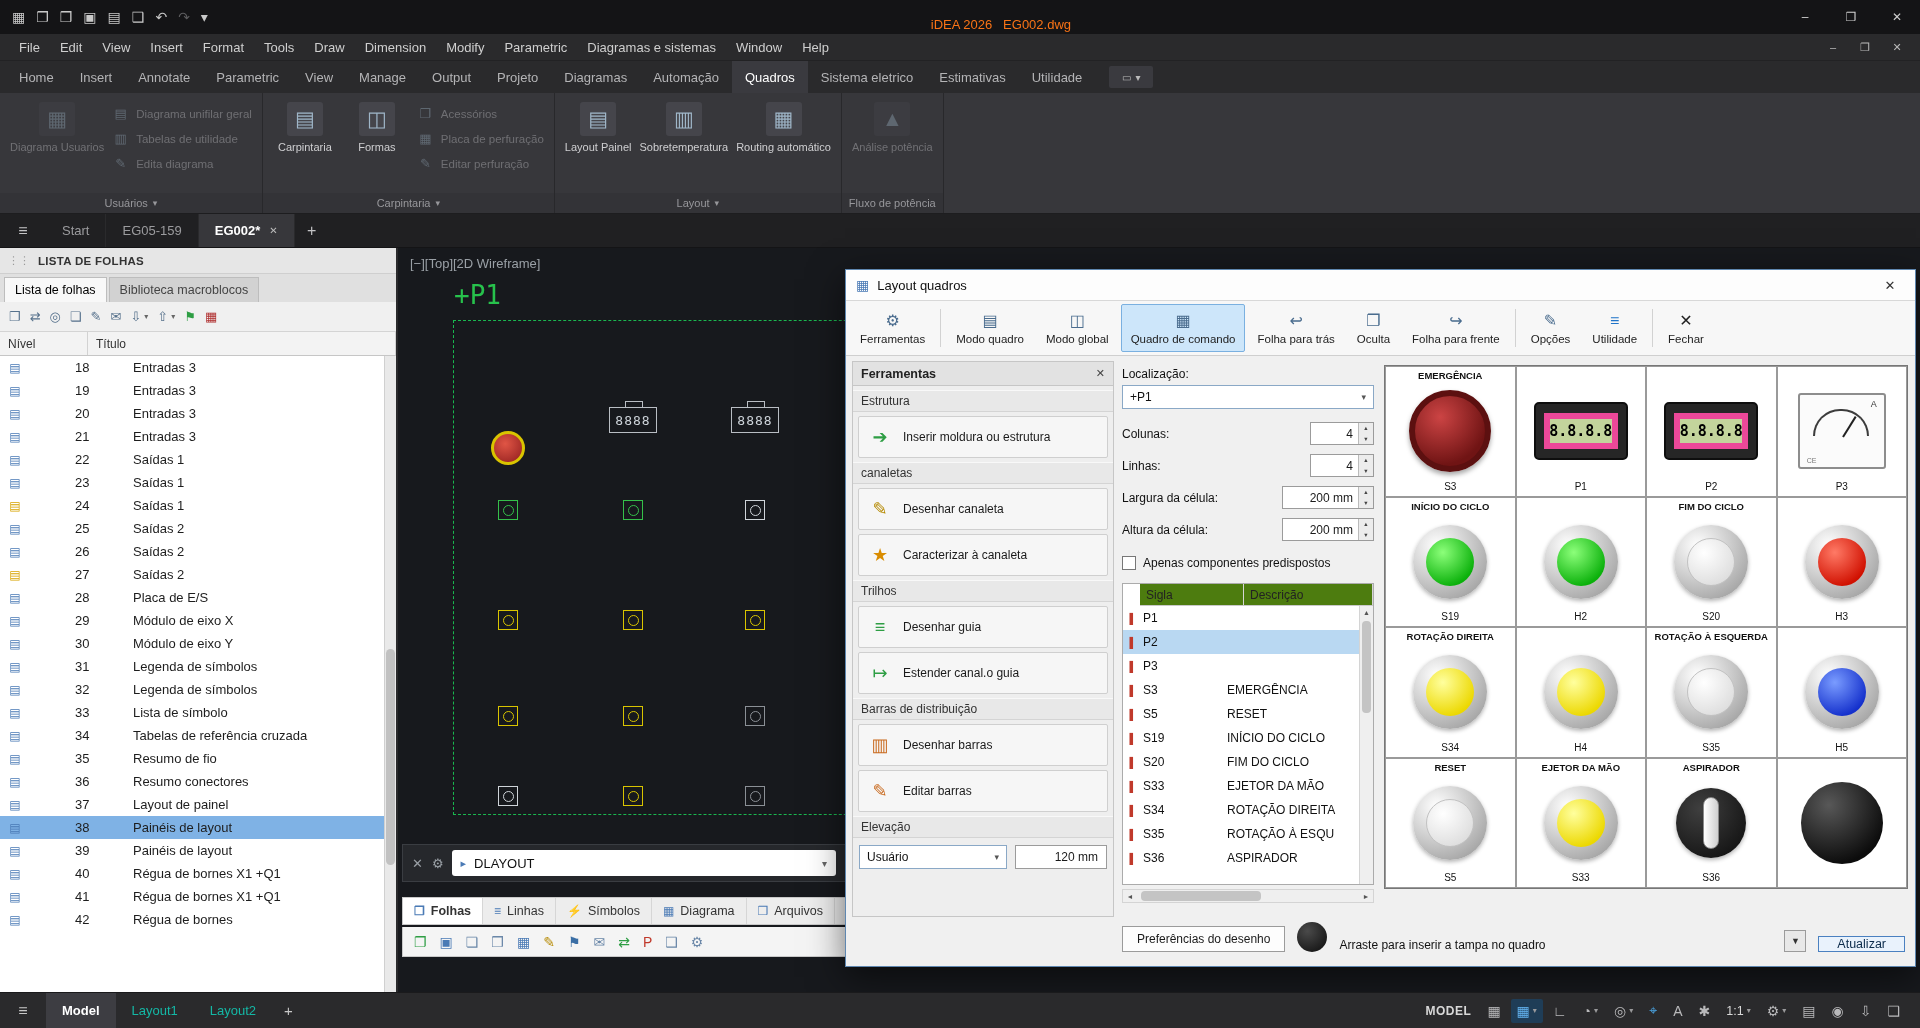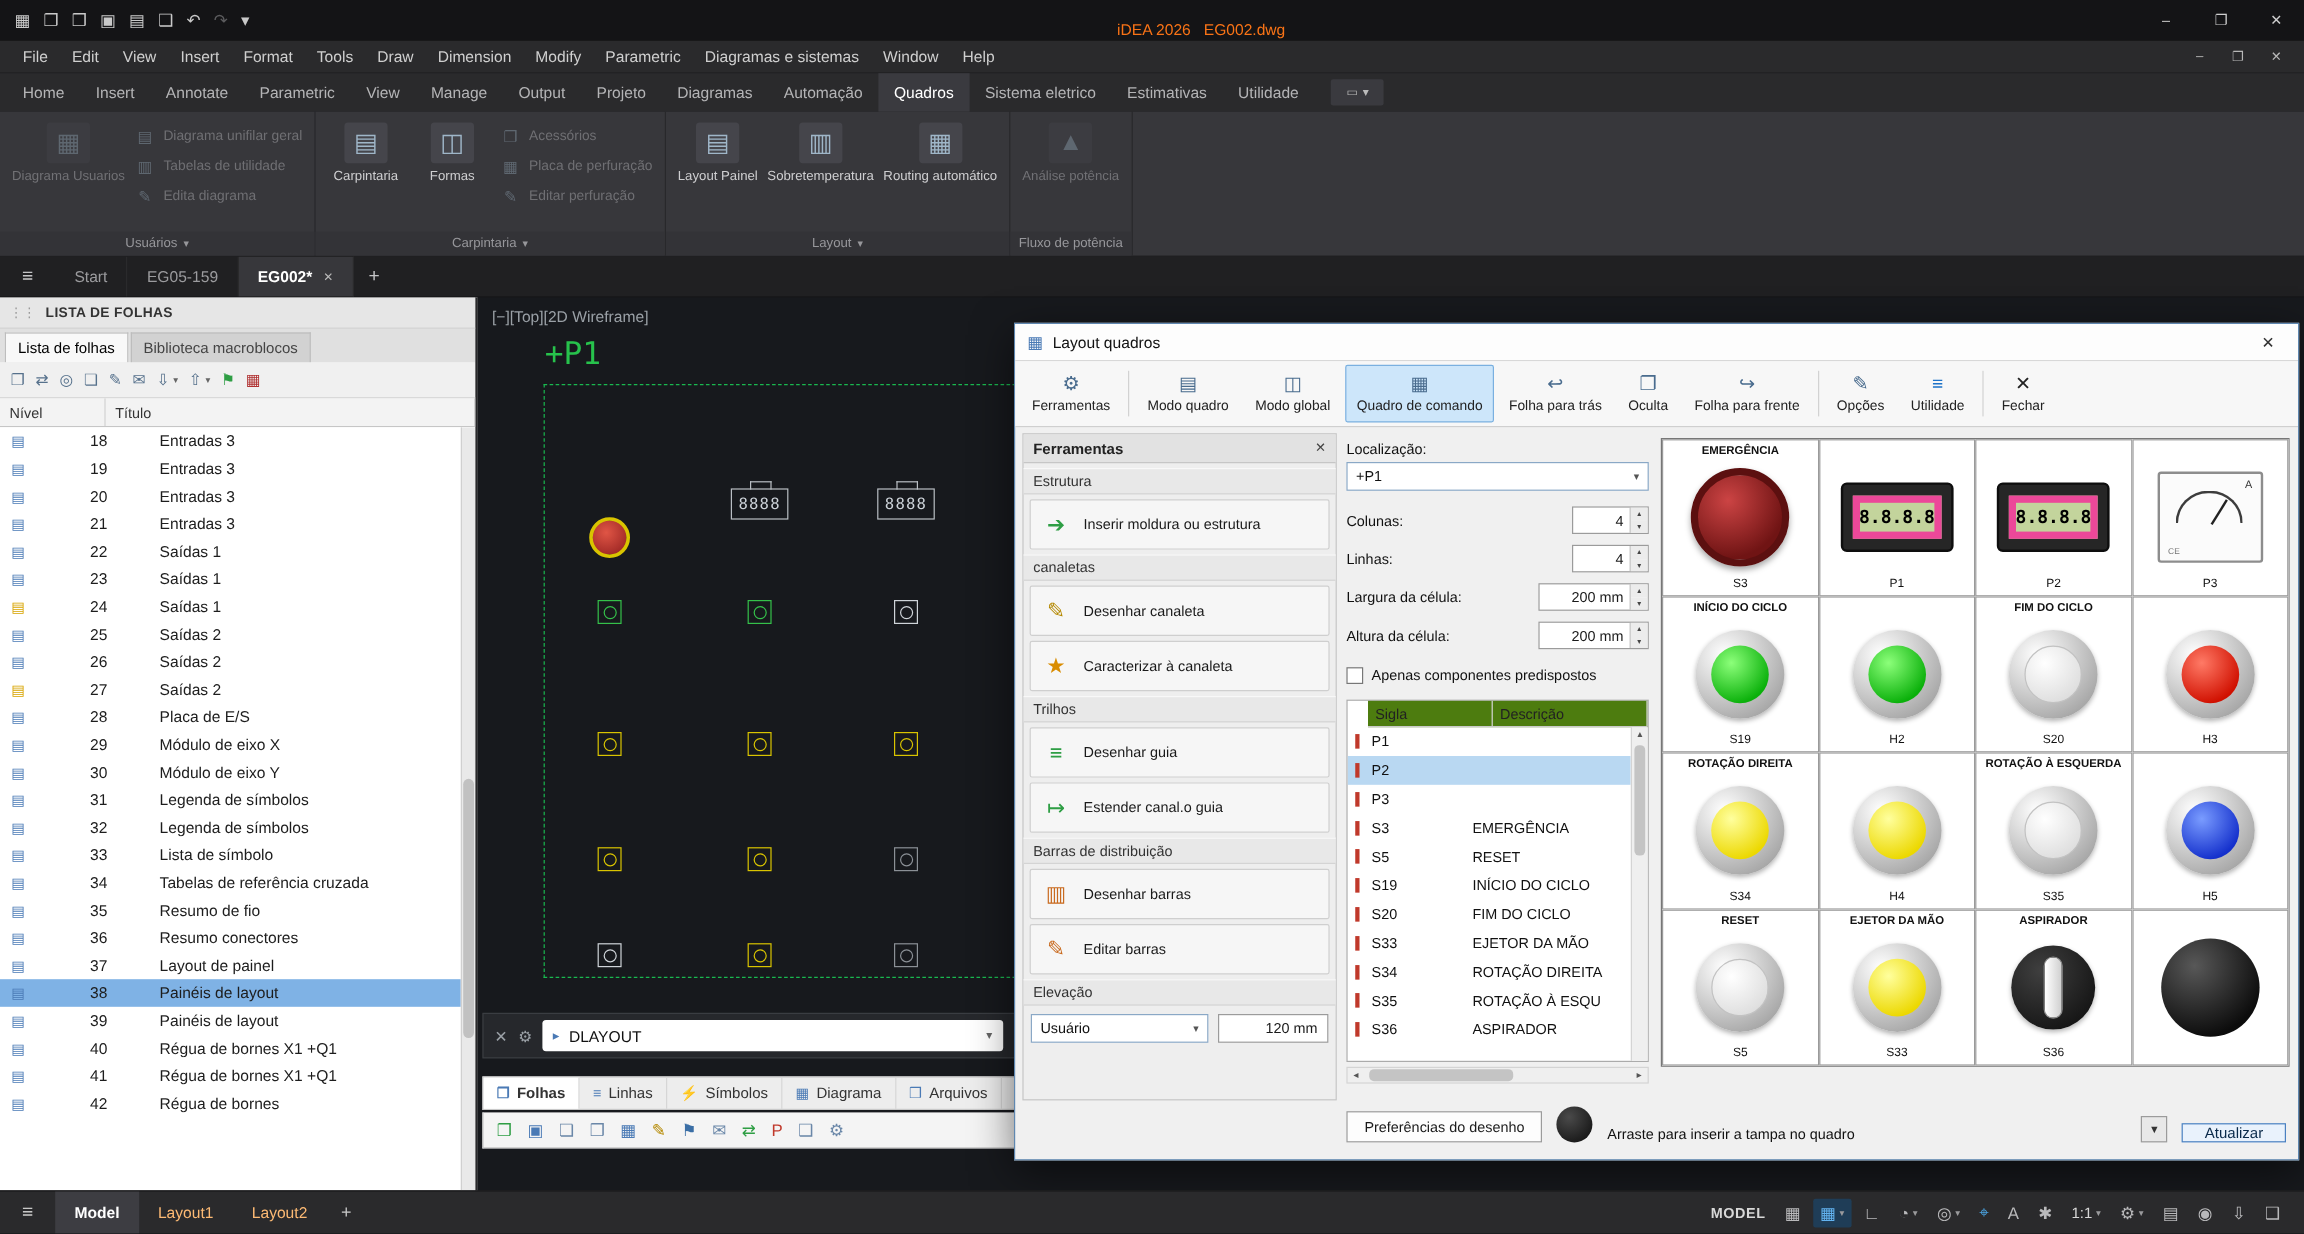--- a/index.html
+++ b/index.html
@@ -203,21 +203,21 @@
 .pref-btn{height:26px;padding:0 14px;background:#fdfdfd;border:1px solid #9b9b9b;font-size:12px;display:flex;align-items:center;white-space:nowrap;}
 .tampa{width:30px;height:30px;border-radius:50%;background:radial-gradient(circle at 35% 30%,#4a4a4a,#0b0b0b);flex:0 0 30px;}
 .hint{font-size:12px;color:#111;white-space:nowrap;}
 .dd-btn{margin-left:auto;width:22px;height:22px;background:#e8e8e8;border:1px solid #9b9b9b;display:flex;align-items:center;justify-content:center;font-size:9px;color:#333;}
 .update-btn{height:16px;padding:0 18px;background:#e9f2fc;border:1px solid #4a80c0;font-size:12.5px;display:flex;align-items:center;color:#0a2a4a;}
 
 
 .statusbar{position:absolute;left:0;bottom:0;width:1920px;height:36px;background:#2a2a2c;display:flex;align-items:center;border-top:1px solid #1a1a1c;}
 .sb-menu{width:46px;text-align:center;color:#c8c8c8;font-size:16px;}
 #layout-tabs{display:flex;height:100%;}
-.ltab{display:flex;align-items:center;padding:0 16px;color:#fdba74;font-size:13px;}
+.ltab{display:flex;align-items:center;padding:0 16px;color:#14b8a6;font-size:13px;}
 .ltab.active{background:#3d3d42;color:#fff;font-weight:bold;}
 .sb-add{padding:0 12px;color:#c8c8c8;display:flex;align-items:center;font-size:15px;}
 .sb-spacer{flex:1;}
 .sb-mode{color:#d8d8d8;font-size:12px;font-weight:bold;letter-spacing:.5px;margin-right:10px;}
 #sb-right{display:flex;align-items:center;gap:4px;padding-right:14px;}
 .sbic{display:flex;align-items:center;gap:3px;padding:4px 6px;border-radius:2px;color:#b9b9bb;}
 .sbic.on{background:#1f3d57;}
 .sbic.on .sbg{color:#63b3f0;}
 .sbg{font-size:14px;}
 .sbtx{font-size:12.5px;color:#d8d8d8;}

